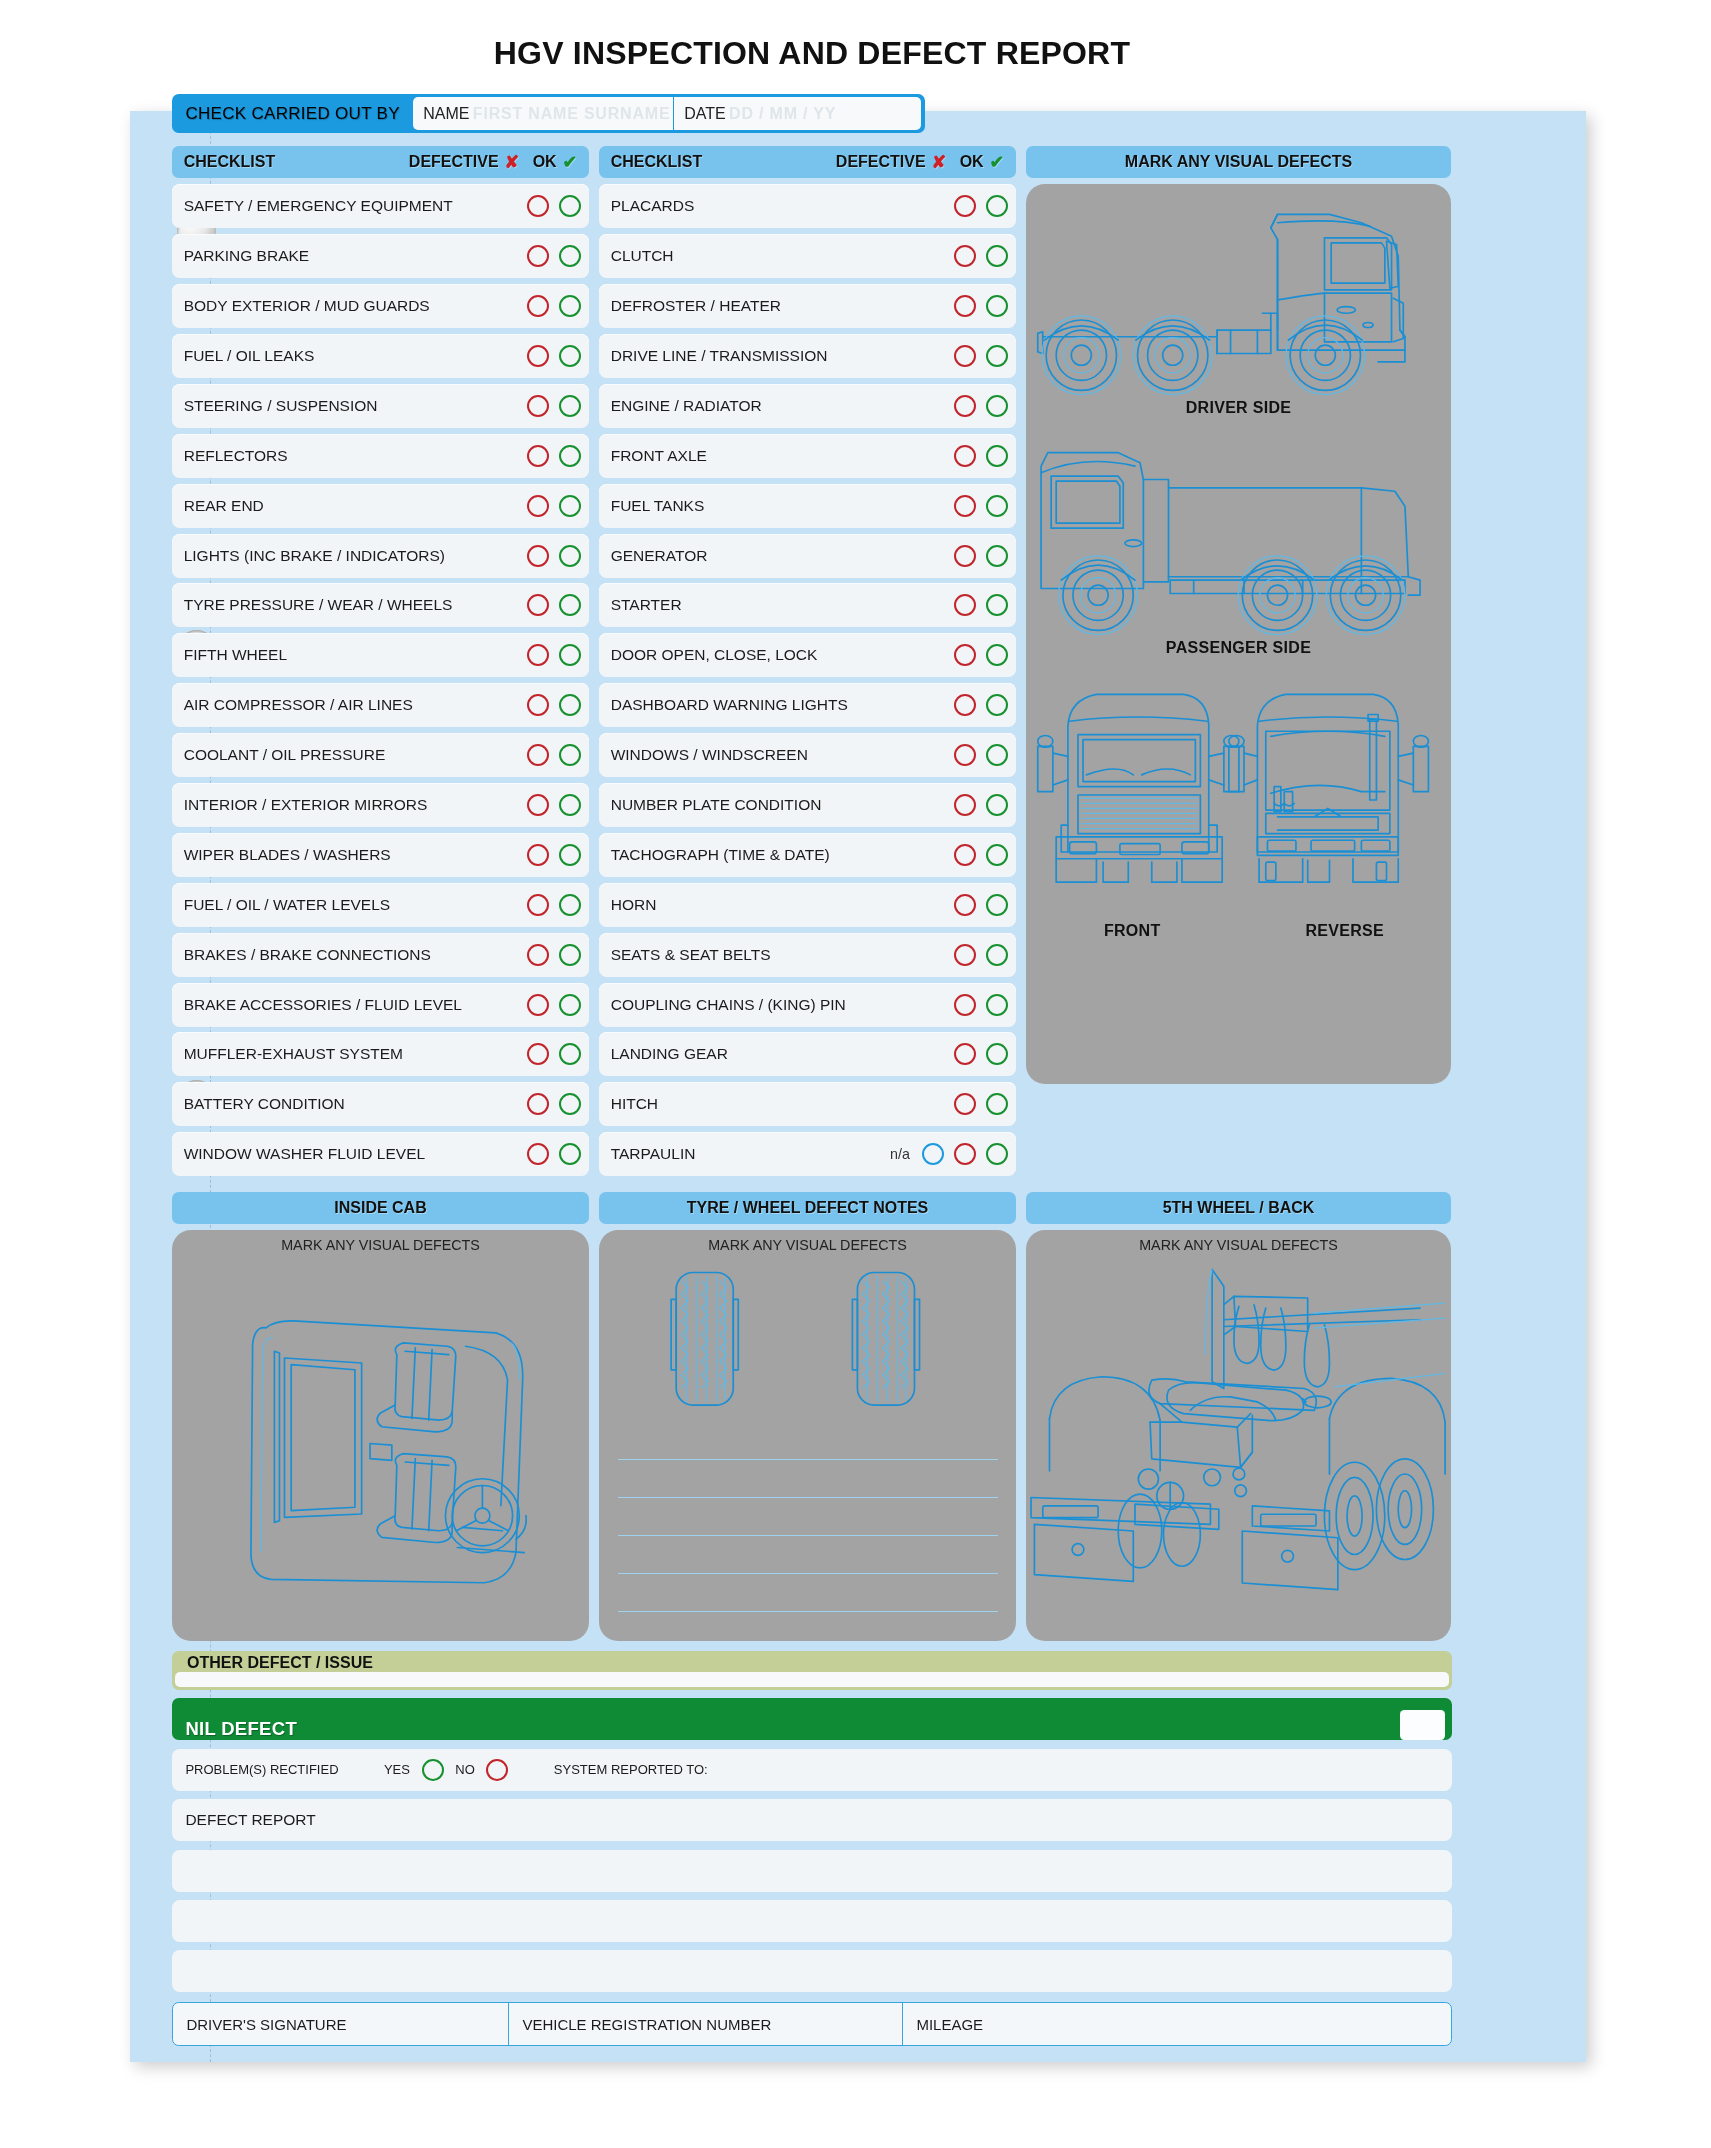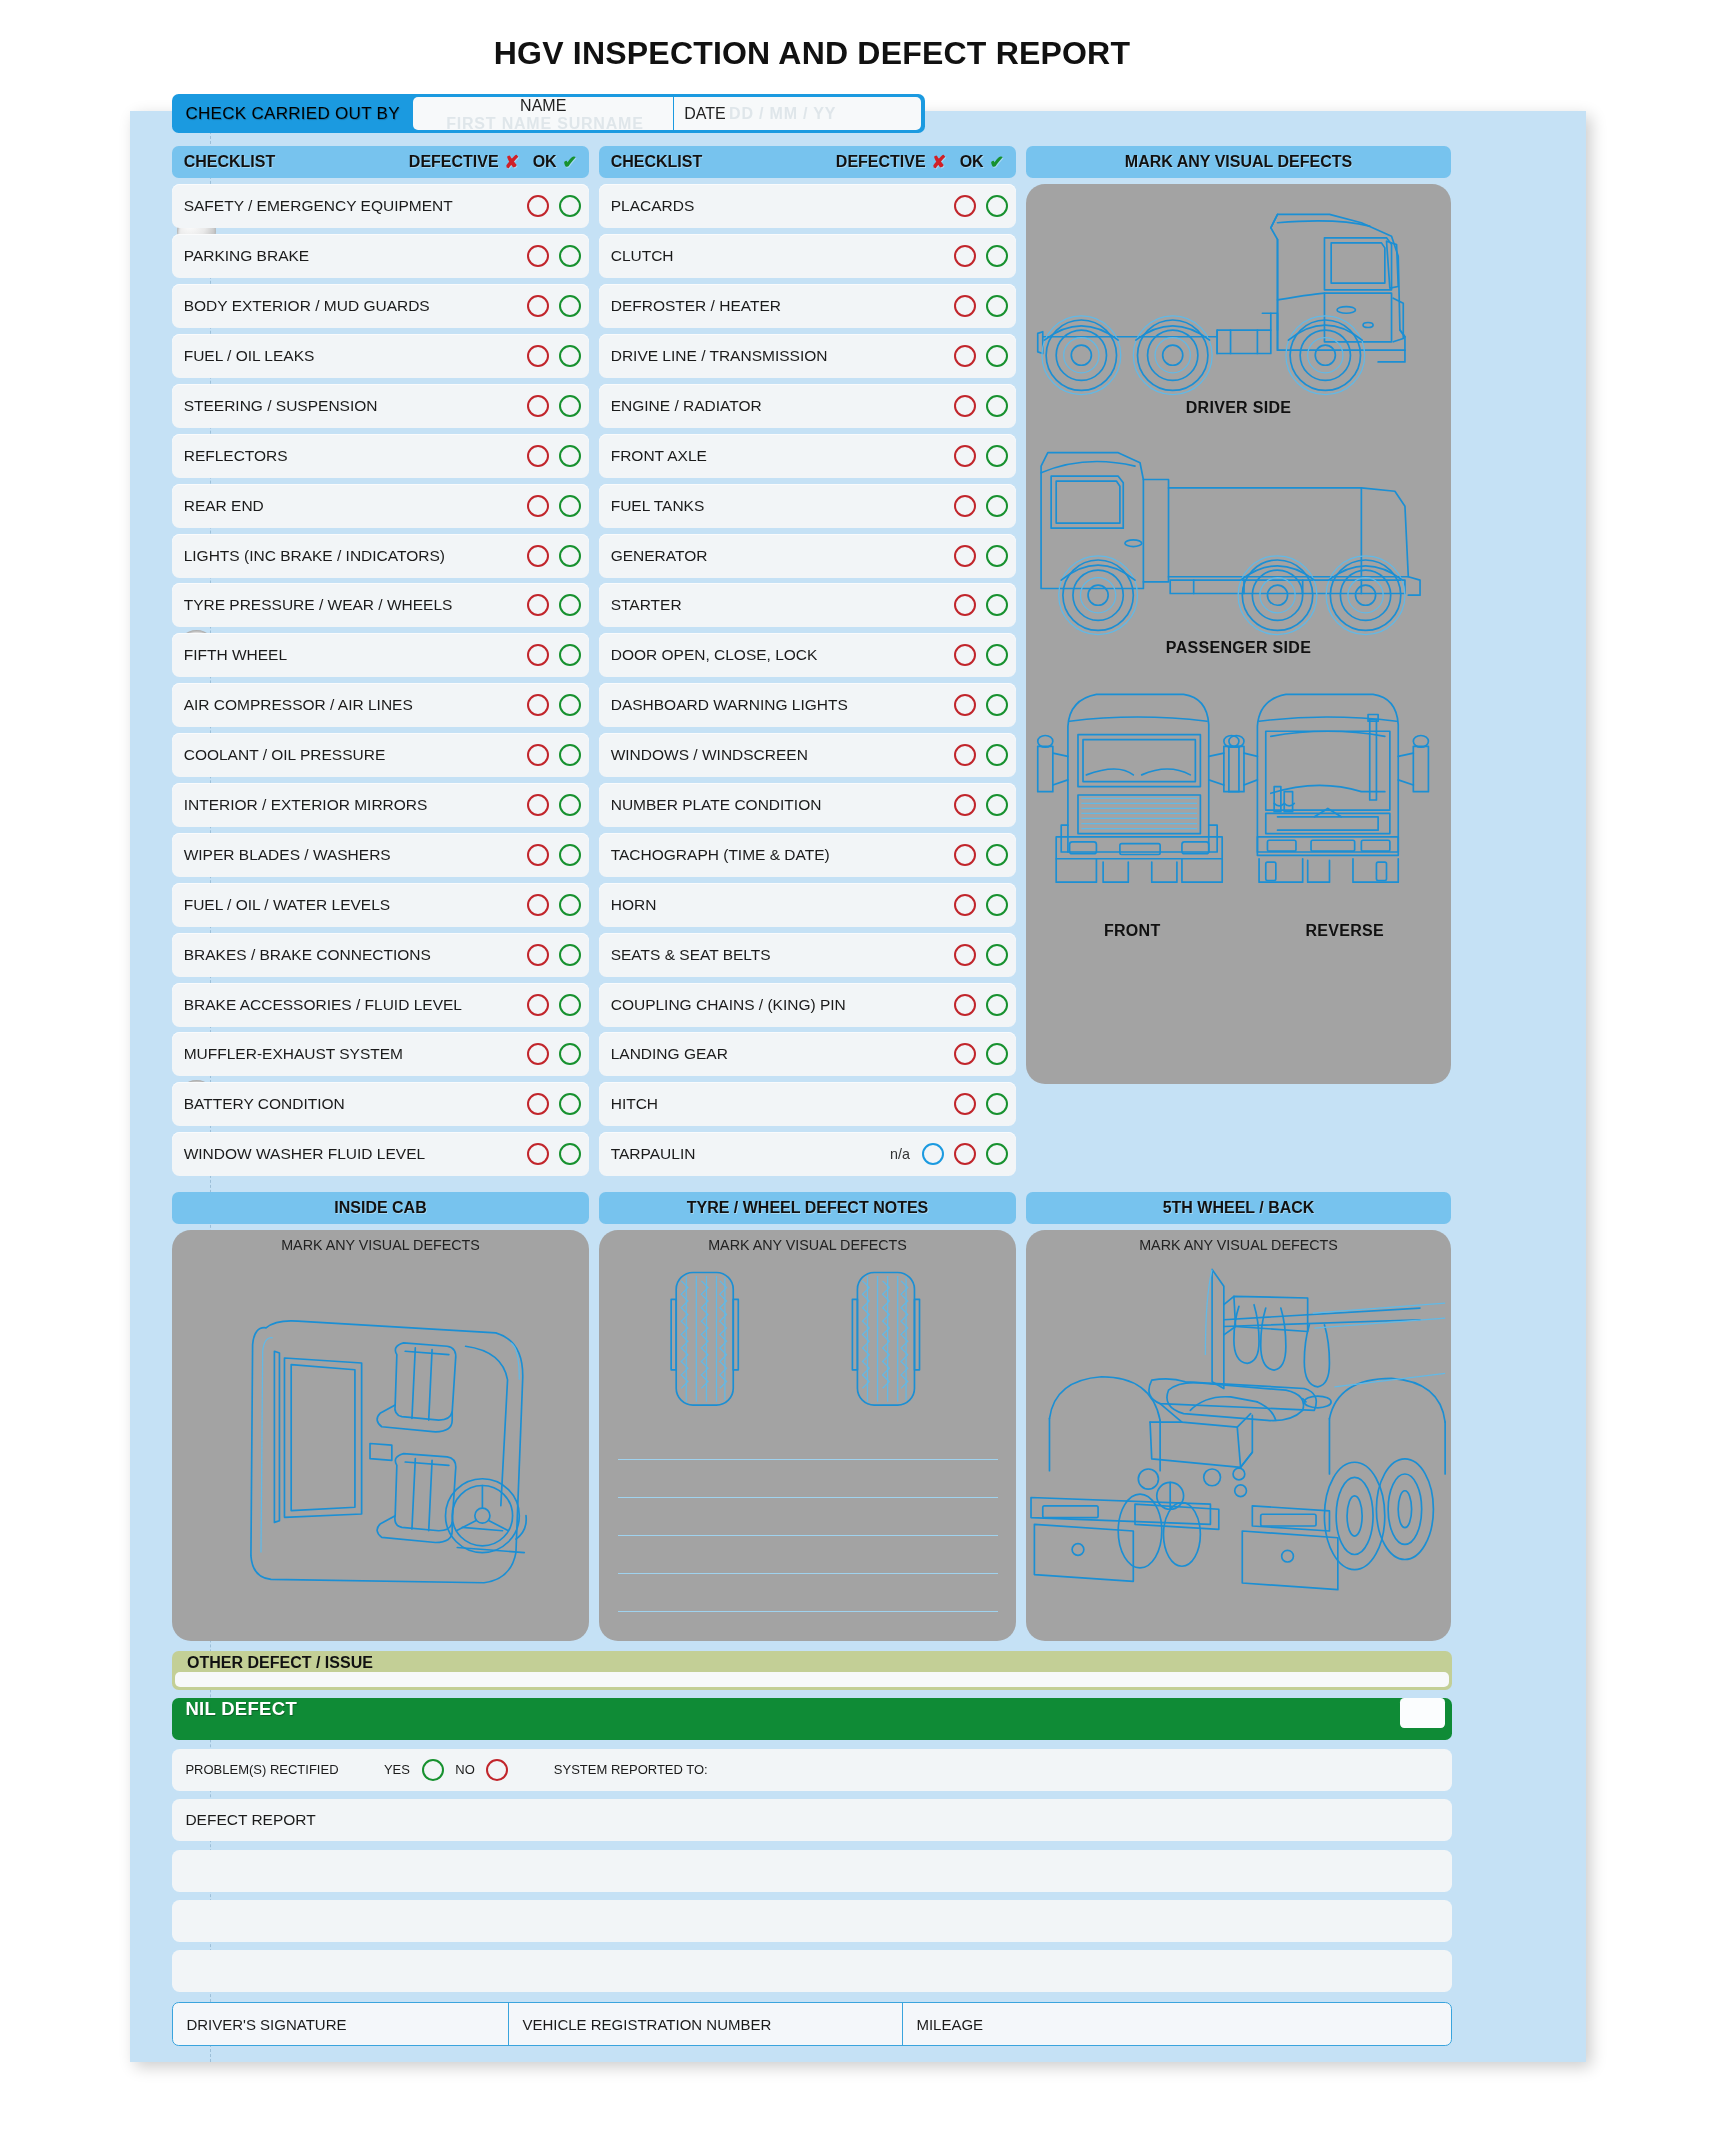--- a/index.html
+++ b/index.html
@@ -48,21 +48,21 @@
     text-shadow: 0.8px 0.8px 0.8px rgba(0,0,0,.25);
     letter-spacing: 0.3px;
   }
   .carried-fields {
     display: flex; background: #1b9ae0; border-radius: 0 6.7px 6.7px 0; padding: 3.4px 3.4px 3.4px 0;
   }
   .fld {
     background: #f7f9fa; display: flex; align-items: center;
     padding: 0 10px; font-size: 16px; color: #222; white-space: nowrap;
   }
-  .fld.name { width: 260px; border-radius: 5px 0 0 5px; flex-direction: column; }
+  .fld.name { width: 260px; border-radius: 5px 0 0 5px; }
   .fld.date { width: 248px; border-radius: 0 5px 5px 0; border-left: 1.7px solid #1b9ae0; }
   .ph { color: #dfe6ea; font-weight: bold; letter-spacing: 0.8px; margin-left: 3.4px; }
 
   
   .cols { display: flex; gap: 10px; }
   .col-a, .col-b { width: 417px; }
   .col-c { width: 425px; }
 
   .band {
     background: #77c3ee; border-radius: 6.7px;
@@ -112,21 +112,21 @@
     display: flex; align-items: stretch; height: 39px;
     background: #c3cf96; border-radius: 6.7px; margin-top: 10px; padding: 3.4px; flex-direction: column;
   }
   .other-lbl {
     display: flex; align-items: center; padding: 0 11.7px;
     font-weight: bold; font-size: 16px; color: #111;
   }
   .other-fld { flex: 1; background: #f7f9fa; border-radius: 5px; }
 
   .nil-row {
-    display: flex; align-items: flex-start; height: 42px;
+    display: flex; align-items: flex-end; height: 42px;
     background: #0f8b36; border-radius: 6.7px; margin-top: 8.4px; padding: 0 6.7px 0 13.4px;
   }
   .nil-lbl { color: #fff; font-weight: bold; font-size: 18.5px; letter-spacing: 0.3px;
              text-shadow: 0.8px 0.8px 0.8px rgba(0,0,0,.3); }
   .nil-box { margin-left: auto; width: 45px; height: 30px; background: #fbfdfe; border-radius: 4.2px; }
 
   .rect-row {
     display: flex; align-items: center; height: 42px;
     background: #f2f5f7; border-radius: 7.6px; margin-top: 8.4px; padding: 0 13.4px; gap: 11.7px;
   }

